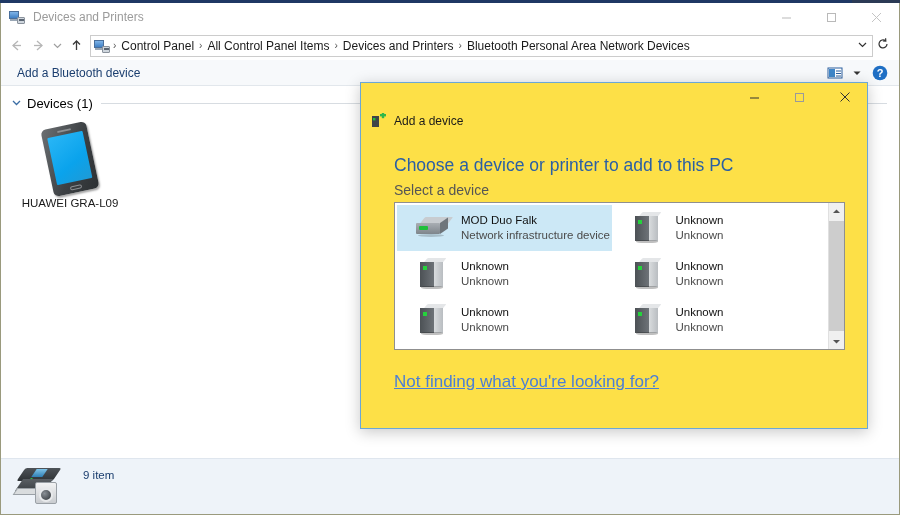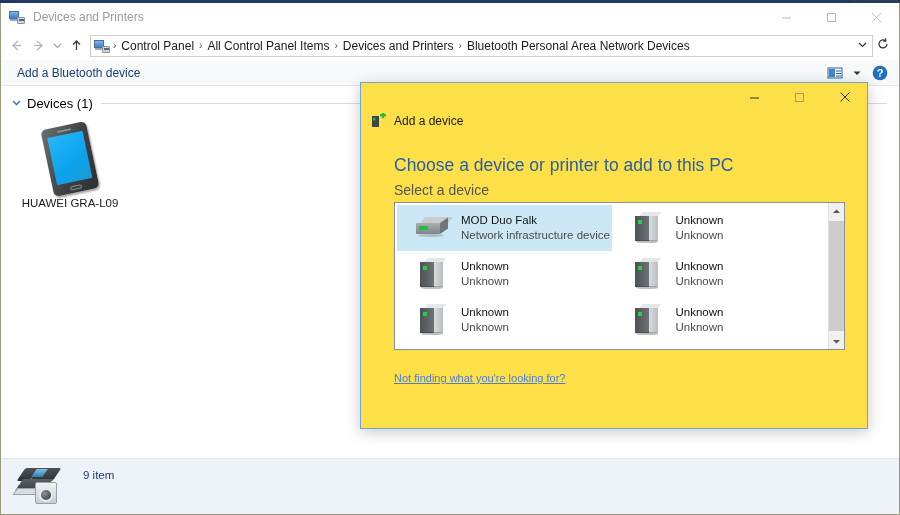--- a/index.html
+++ b/index.html
@@ -203,21 +203,21 @@
   .tower .base { position:absolute; left:1px; top:28px; width:22px; height:3px; background:rgba(0,0,0,.25); border-radius:40%; }
 
   .scrollbar {
     width: 16px; flex: 0 0 auto; background: #f0f0f0;
     border-left: 1px solid #e0e0e0; display:flex; flex-direction:column;
   }
   .sb-btn { height: 16px; display:flex; align-items:center; justify-content:center; color:#505050; font-size: 8px; }
   .sb-track { flex:1 1 auto; position: relative; }
   .sb-thumb { position:absolute; left:0; right:0; top: 2px; bottom: 2px; background:#cdcdcd; }
 
-  .dlg-link { font-size: 11px; color: #4b7fd6; margin-top: 22px; display:inline-block; }
+  .dlg-link { font-size: 17px; color: #4b7fd6; margin-top: 22px; display:inline-block; }
 
   .dlg-footer {
     height: 46px; background: #f0f0f0; border-top: 1px solid #dfdfdf;
     flex: 0 0 auto; display:flex; align-items:center; justify-content:flex-end;
     padding-right: 12px; gap: 8px;
   }
   .btn {
     width: 63px; height: 23px; font-size: 12px; font-family: inherit;
     background: #e1e1e1; border: 1px solid #adadad; color:#111;
     display:flex; align-items:center; justify-content:center;

